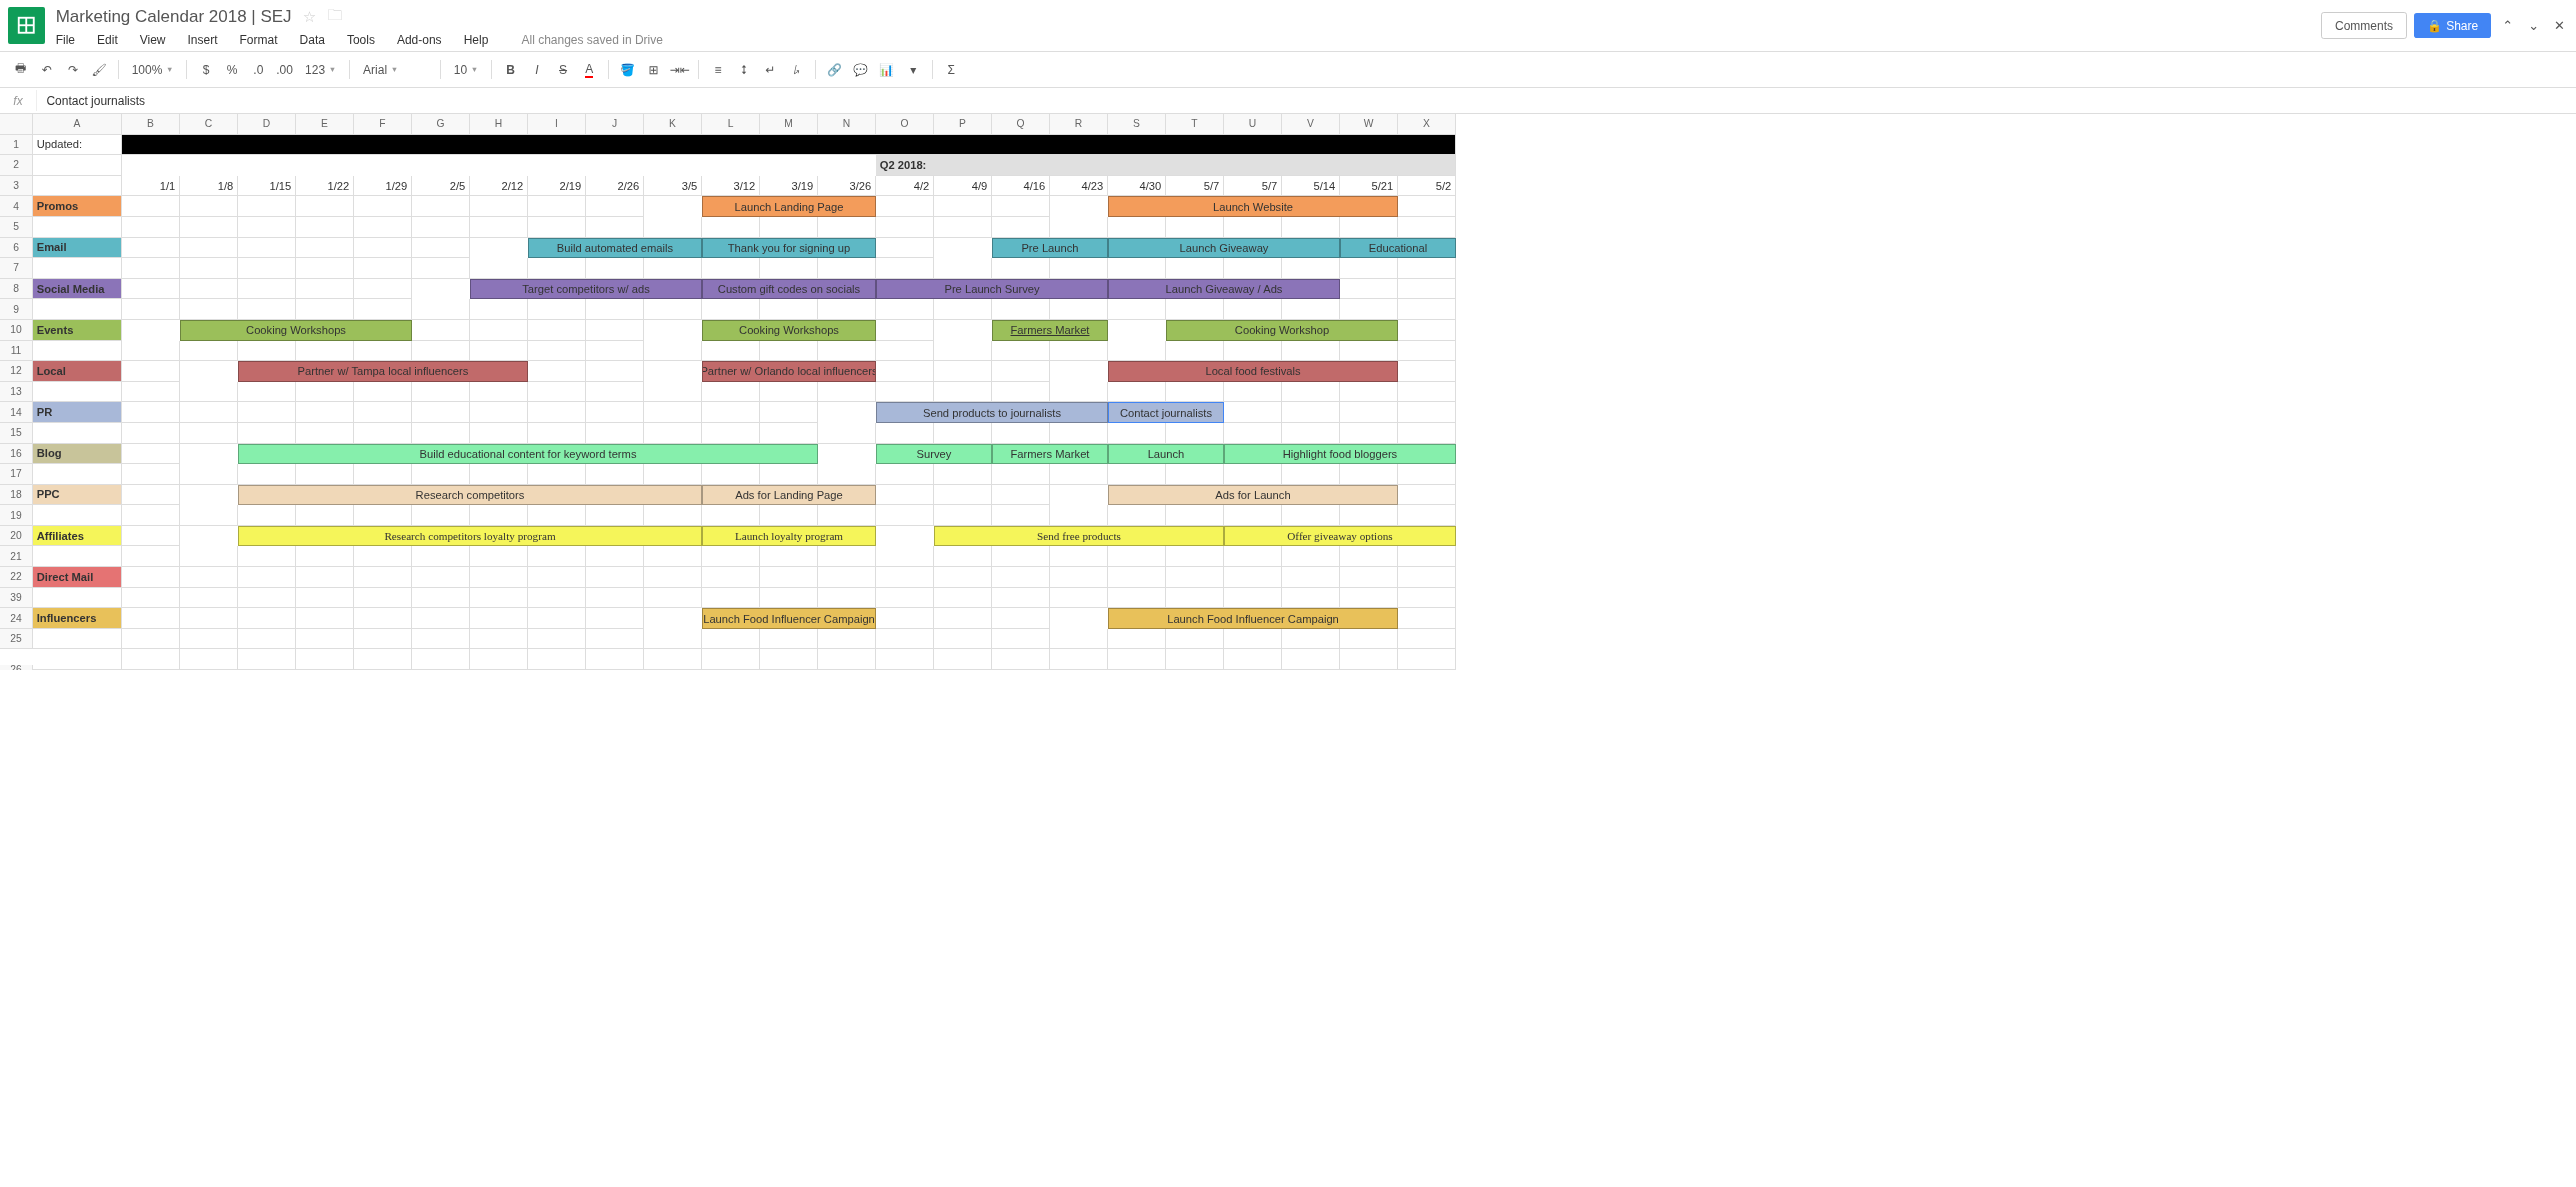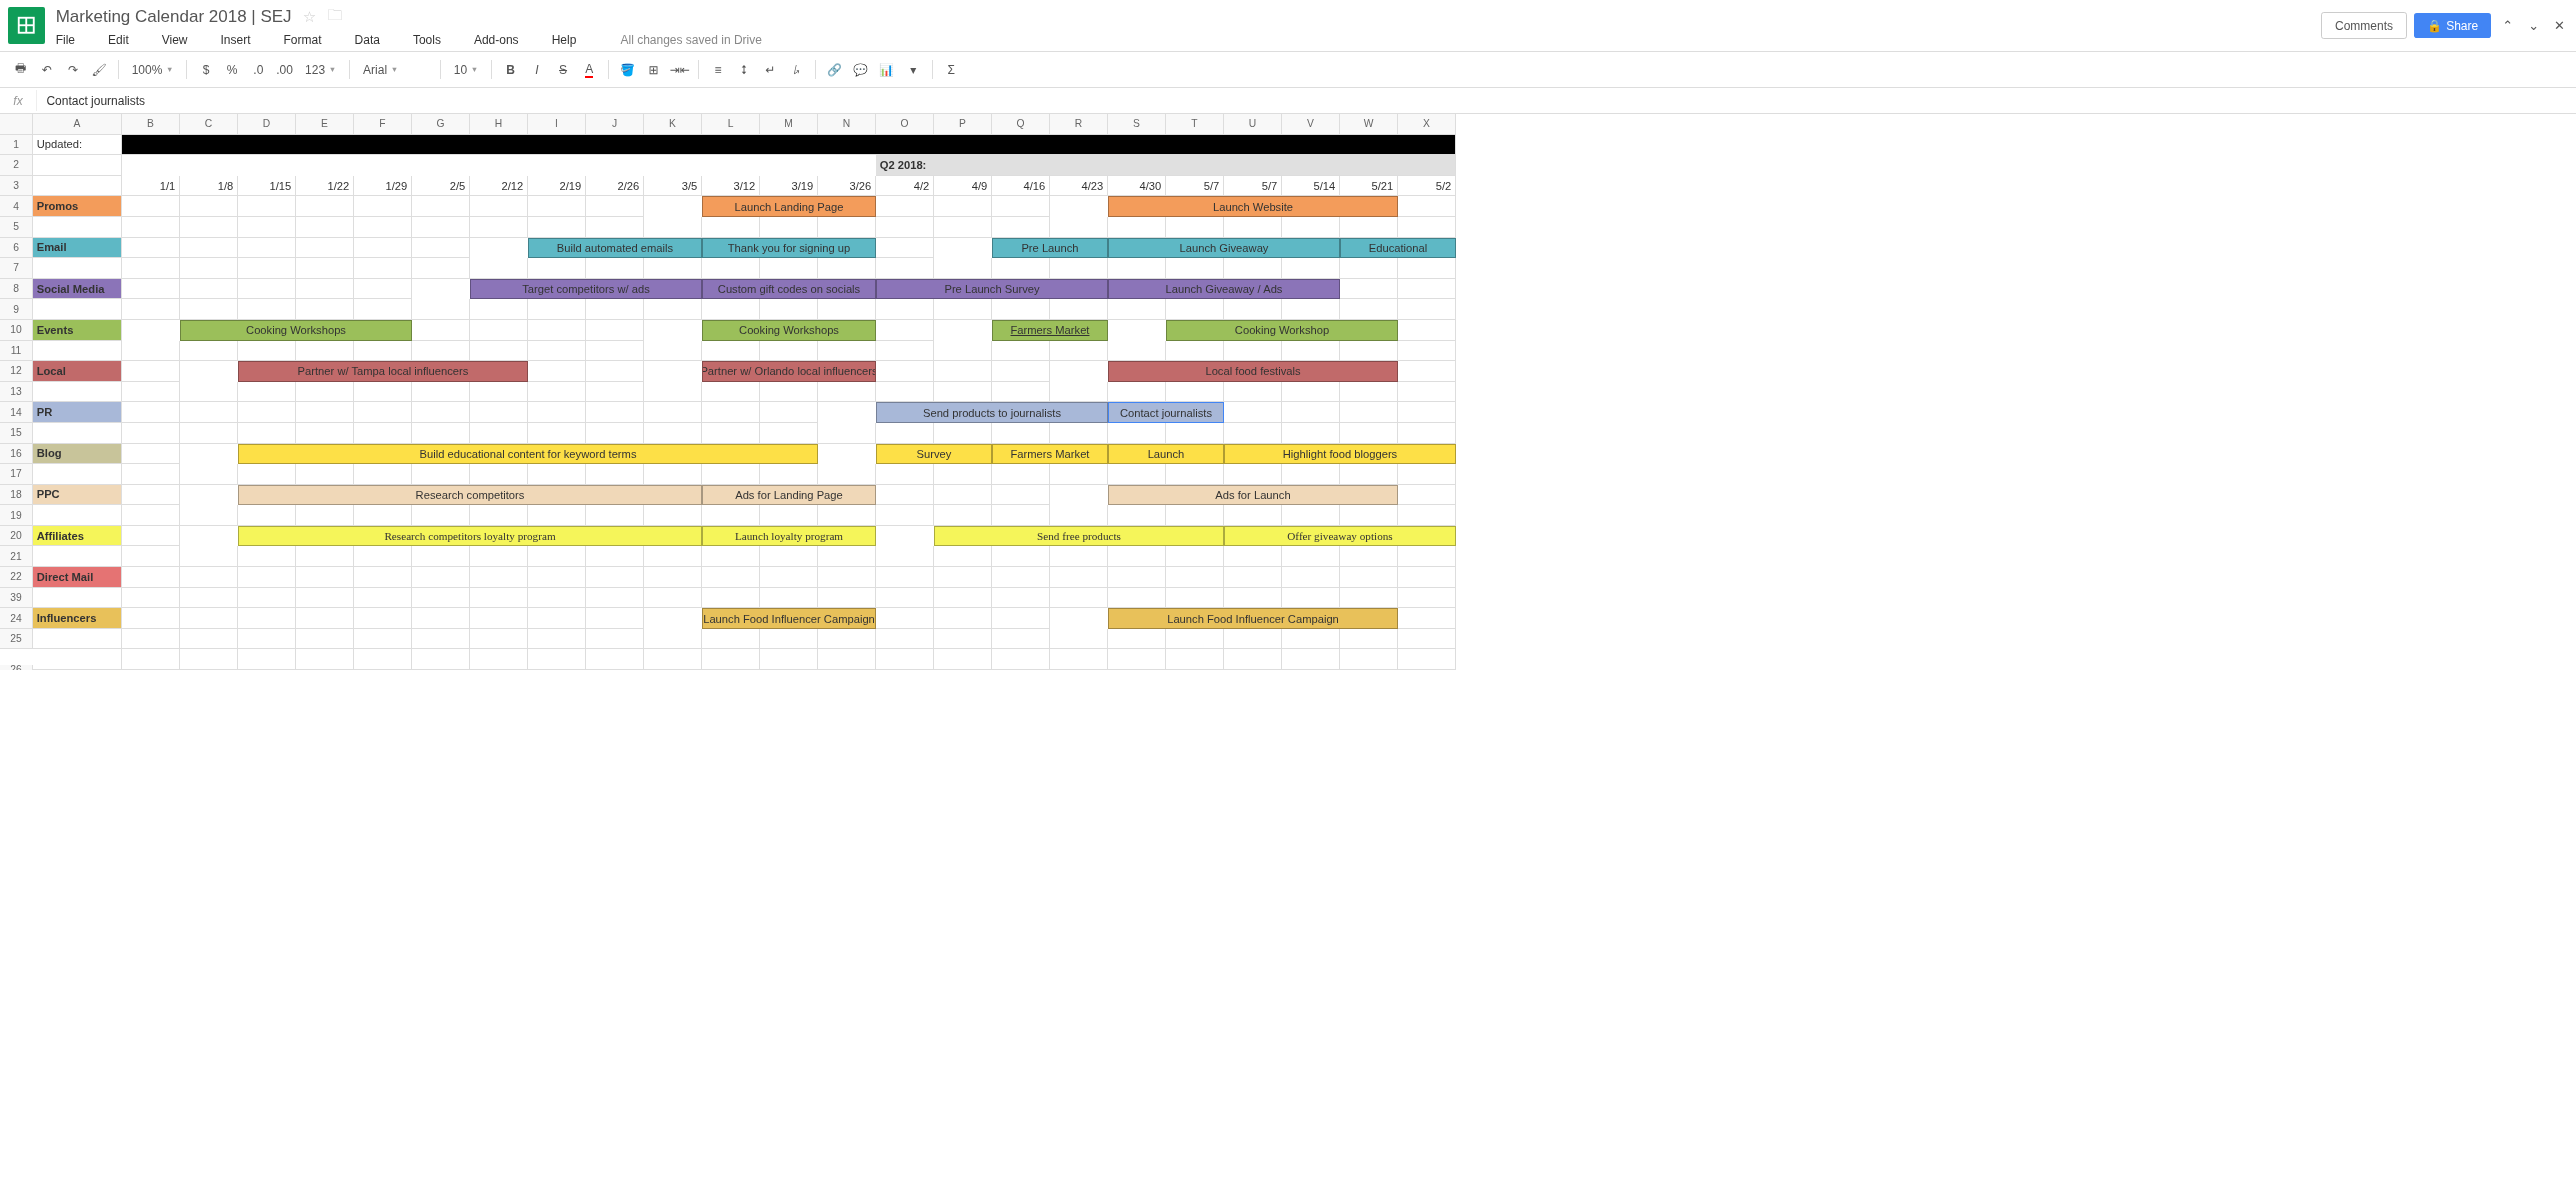--- a/index.html
+++ b/index.html
@@ -5,21 +5,21 @@
   * { box-sizing: border-box; margin: 0; padding: 0; }
   body { font-family: Arial, sans-serif; font-size: 12px; color: #333; background: #fff; overflow: hidden; }
   
   
   .app-header { display: flex; align-items: center; padding: 3.7px 7.5px; border-bottom: 0.9px solid #ddd; height: 52px; }
   .logo-box { width: 37px; height: 37px; background: #0f9d58; display: flex; align-items: center; justify-content: center; border-radius: 1.9px; margin-right: 11.2px; }
   .logo-box svg { width: 22.5px; height: 22.5px; }
   .title-area { flex: 1; }
   .doc-title { font-size: 17px; color: #555; display: flex; align-items: center; gap: 11.2px; }
   .star-icon, .folder-icon { color: #ccc; font-size: 15px; }
-  .menu-bar { display: flex; gap: 33px; margin-top: 3.7px; align-items: center; }
+  .menu-bar { display: flex; gap: 22px; margin-top: 3.7px; align-items: center; }
   .menu-item { color: #333; font-size: 12px; cursor: pointer; }
   .save-status { color: #888; margin-left: 11.2px; }
   .header-right { display: flex; align-items: center; gap: 7.5px; }
   .comments-btn { padding: 5.6px 13px; border: 0.9px solid #ccc; background: #fff; border-radius: 2.8px; font-size: 12px; color: #555; cursor: pointer; }
   .share-btn { padding: 5.6px 13px; background: #4285f4; color: #fff; border-radius: 2.8px; font-size: 12px; border: none; cursor: pointer; display:flex; align-items:center; gap:3.7px;}
   .nav-chevron { color: #555; cursor: pointer; padding: 1.9px 3.7px; font-size: 13px; }
   
   
   .toolbar { display: flex; align-items: center; gap: 3.7px; padding: 5.6px 9.4px; border-bottom: 0.9px solid #ddd; height: 36px; }
   .toolbar .tb-btn { width: 22.5px; height: 22.5px; display: flex; align-items: center; justify-content: center; color: #555; cursor: pointer; border-radius: 1.9px; }
@@ -59,21 +59,21 @@
   .cat-direct { background: #e57373; }
   .cat-influencers { background: #e8c15a; }
   
   .task { border: 0.9px solid rgba(0,0,0,0.3); text-align: center; justify-content: center; font-size: 11.2px; }
   .t-promos { background: #f39c5b; }
   .t-email { background: #5eb8c5; }
   .t-social { background: #8b74b8; }
   .t-events { background: #9bbf5a; text-align: right; }
   .t-local { background: #c16a6a; }
   .t-pr { background: #a8b8d8; }
-  .t-blog { background: #fde047; }
+  .t-blog { background: #86efac; }
   .t-ppc { background: #f0d8b8; }
   .t-affiliates { background: #f5f55a; font-family: Liberation Serif, serif; }
   .t-influencers { background: #e8c15a; }
   
   .selected-cell { outline: 1.9px solid #4285f4; outline-offset: -1.9px; z-index: 1; }
   .underline { text-decoration: underline; }
 
   
   .grid { grid-template-columns: 33px 89px repeat(23, 58px); grid-auto-rows: 20.6px; }
 </style>

